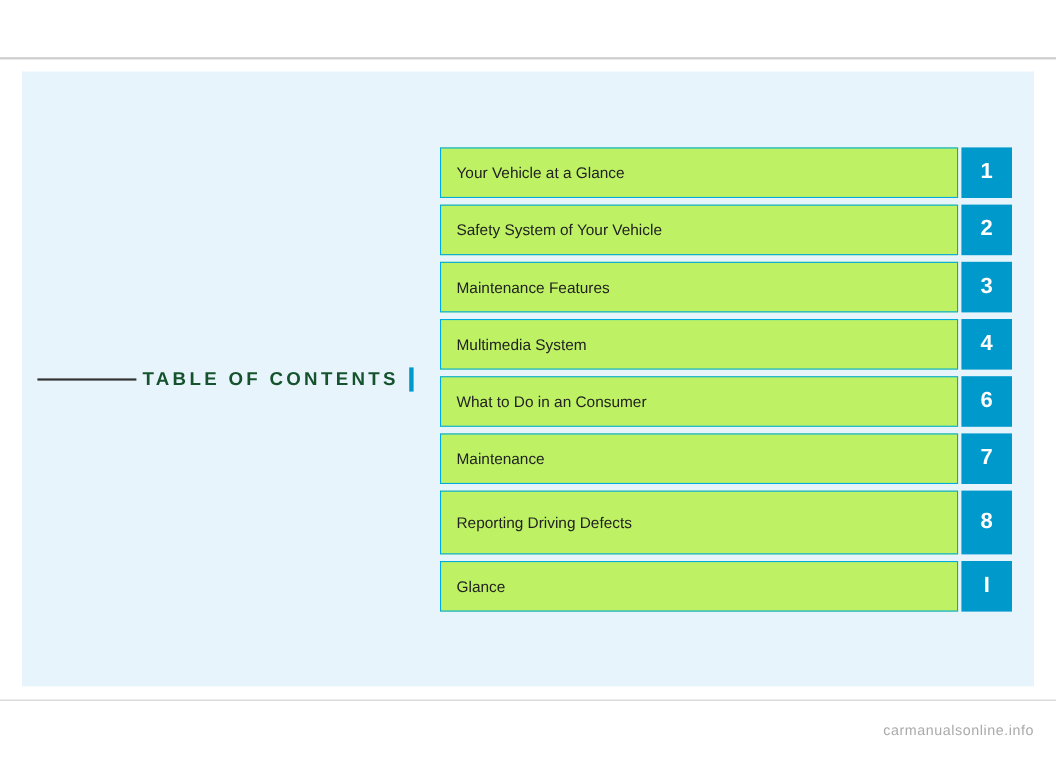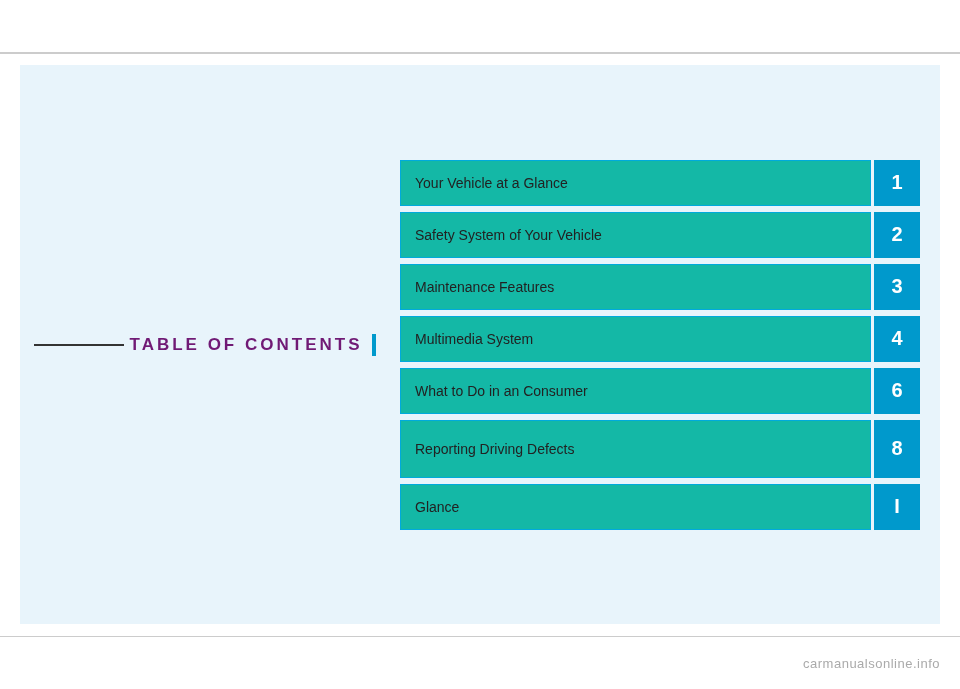--- a/index.html
+++ b/index.html
@@ -65,21 +65,21 @@
     .toc-line {
       width: 90px;
       height: 2px;
       background: #333333;
     }
 
     .toc-title {
       font-size: 17px;
       font-weight: bold;
       letter-spacing: 3px;
-      color: #701a75;
+      color: #14532d;
       white-space: nowrap;
     }
 
     .toc-bar {
       width: 4px;
       height: 22px;
       background: #0099cc;
       margin-left: 4px;
     }
 
@@ -101,21 +101,21 @@
       min-height: 46px;
     }
 
     .toc-row.double-line {
       min-height: 58px;
     }
 
     .toc-label {
       flex: 1;
       border: 1.5px solid #00aadd;
-      background: #14b8a6;
+      background: #bef264;
       display: flex;
       align-items: center;
       padding: 8px 14px;
       font-size: 14px;
       color: #222222;
       font-family: Arial, sans-serif;
     }
 
     .toc-number {
       width: 46px;
@@ -169,20 +169,24 @@
         <div class="toc-number">3</div>
       </div>
       <div class="toc-row">
         <div class="toc-label">Multimedia System</div>
         <div class="toc-number">4</div>
       </div>
       <div class="toc-row">
         <div class="toc-label">What to Do in an Consumer</div>
         <div class="toc-number">6</div>
       </div>
+      <div class="toc-row">
+        <div class="toc-label">Maintenance</div>
+        <div class="toc-number">7</div>
+      </div>
       <div class="toc-row double-line">
         <div class="toc-label">
           <br>
           <span>Reporting Driving Defects</span>
         </div>
         <div class="toc-number">8</div>
       </div>
       <div class="toc-row">
         <div class="toc-label">Glance</div>
         <div class="toc-number">I</div>

